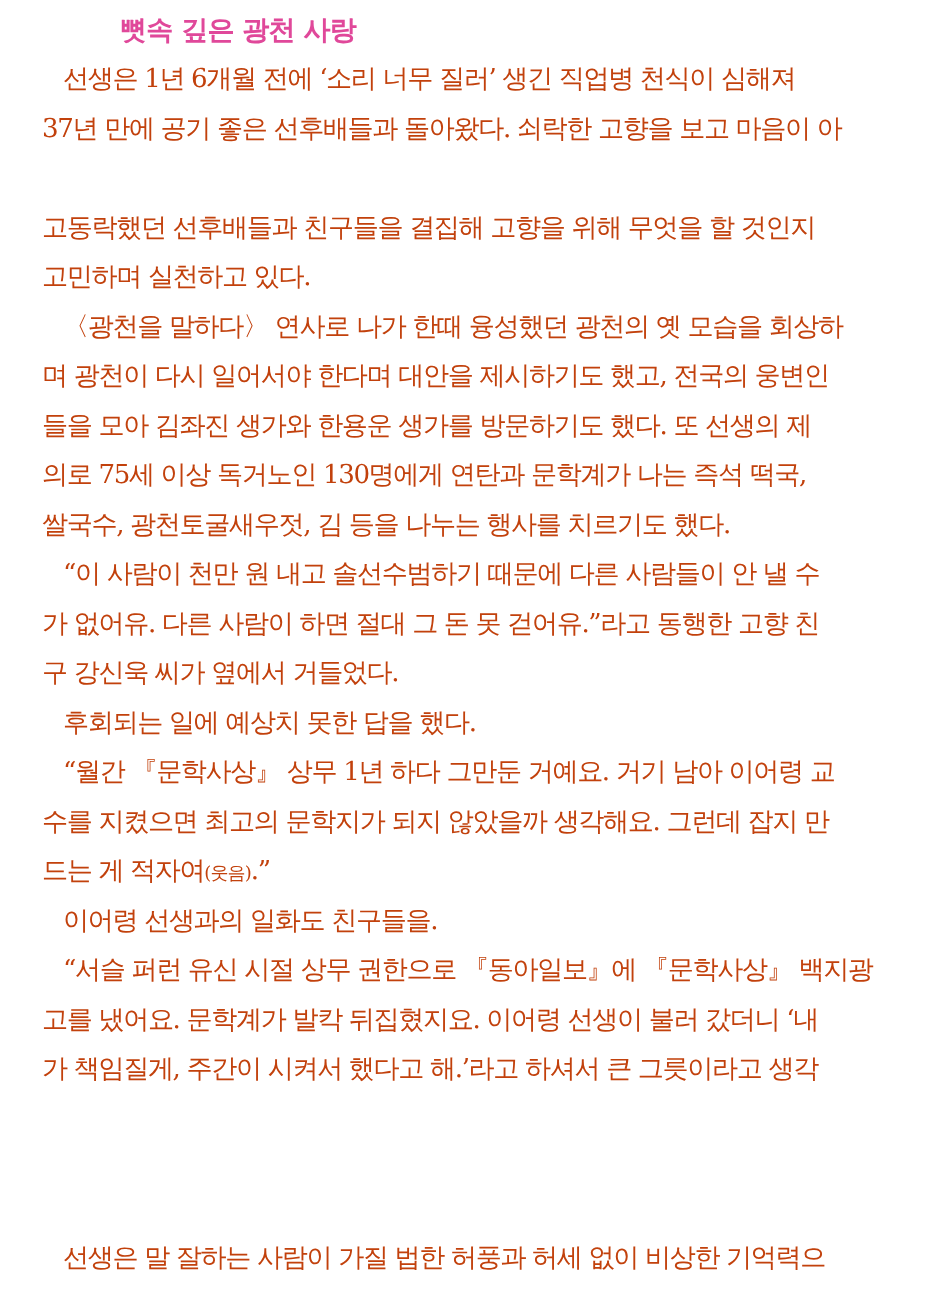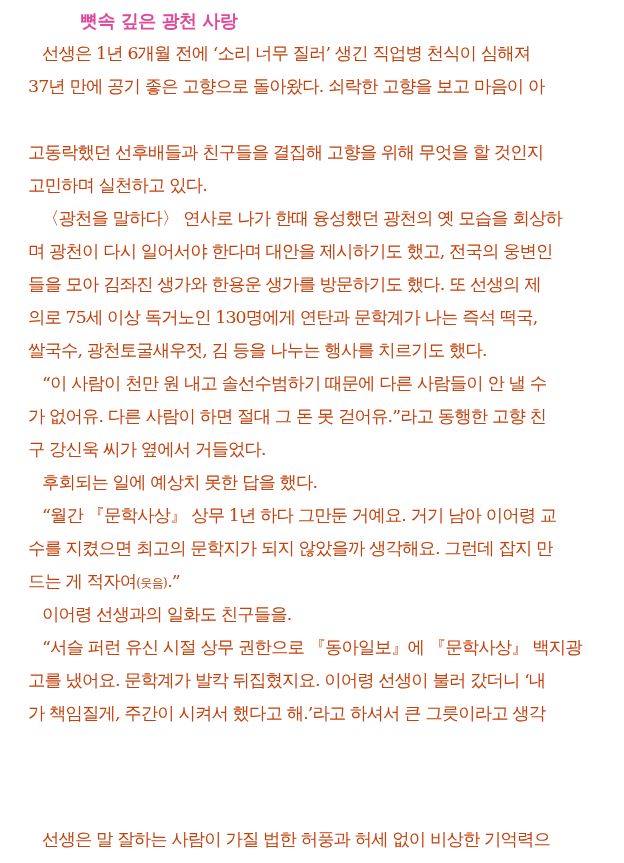--- a/index.html
+++ b/index.html
@@ -54,21 +54,21 @@
       letter-spacing: -0.6px;
     }
   </style>
 </head>
 <body>
 
 <div class="page">
   <div class="heading">뼛속 깊은 광천 사랑</div>
 
   <div class="line indent" style="top:40px">선생은 1년 6개월 전에 ‘소리 너무 질러’ 생긴 직업병 천식이 심해져</div>
-  <div class="line" style="top:73px">37년 만에 공기 좋은 고향으로 돌아왔다. 쇠락한 고향을 보고 마음이 아</div>
+  <div class="line" style="top:73px">37년 만에 공기 좋은 선후배들과 돌아왔다. 쇠락한 고향을 보고 마음이 아</div>
   <div class="line" style="top:139px">고동락했던 선후배들과 친구들을 결집해 고향을 위해 무엇을 할 것인지</div>
   <div class="line" style="top:172px">고민하며 실천하고 있다.</div>
 
   <div class="line indent" style="top:205px">〈광천을 말하다〉 연사로 나가 한때 융성했던 광천의 옛 모습을 회상하</div>
   <div class="line" style="top:238px">며 광천이 다시 일어서야 한다며 대안을 제시하기도 했고, 전국의 웅변인</div>
   <div class="line" style="top:271px">들을 모아 김좌진 생가와 한용운 생가를 방문하기도 했다. 또 선생의 제</div>
   <div class="line" style="top:304px">의로 75세 이상 독거노인 130명에게 연탄과 문학계가 나는 즉석 떡국,</div>
   <div class="line" style="top:337px">쌀국수, 광천토굴새우젓, 김 등을 나누는 행사를 치르기도 했다.</div>
 
   <div class="line indent" style="top:370px">“이 사람이 천만 원 내고 솔선수범하기 때문에 다른 사람들이 안 낼 수</div>

